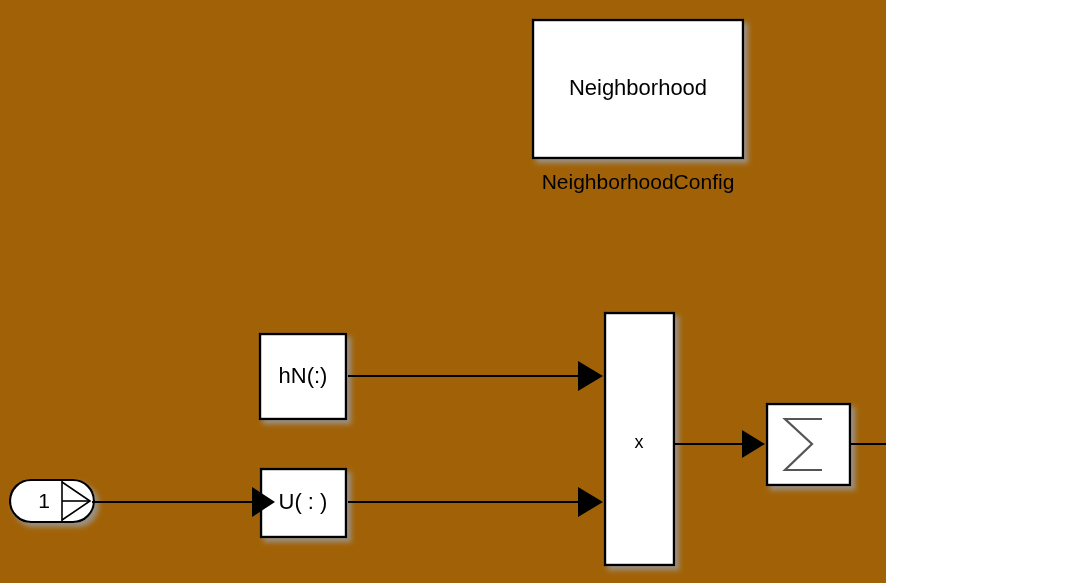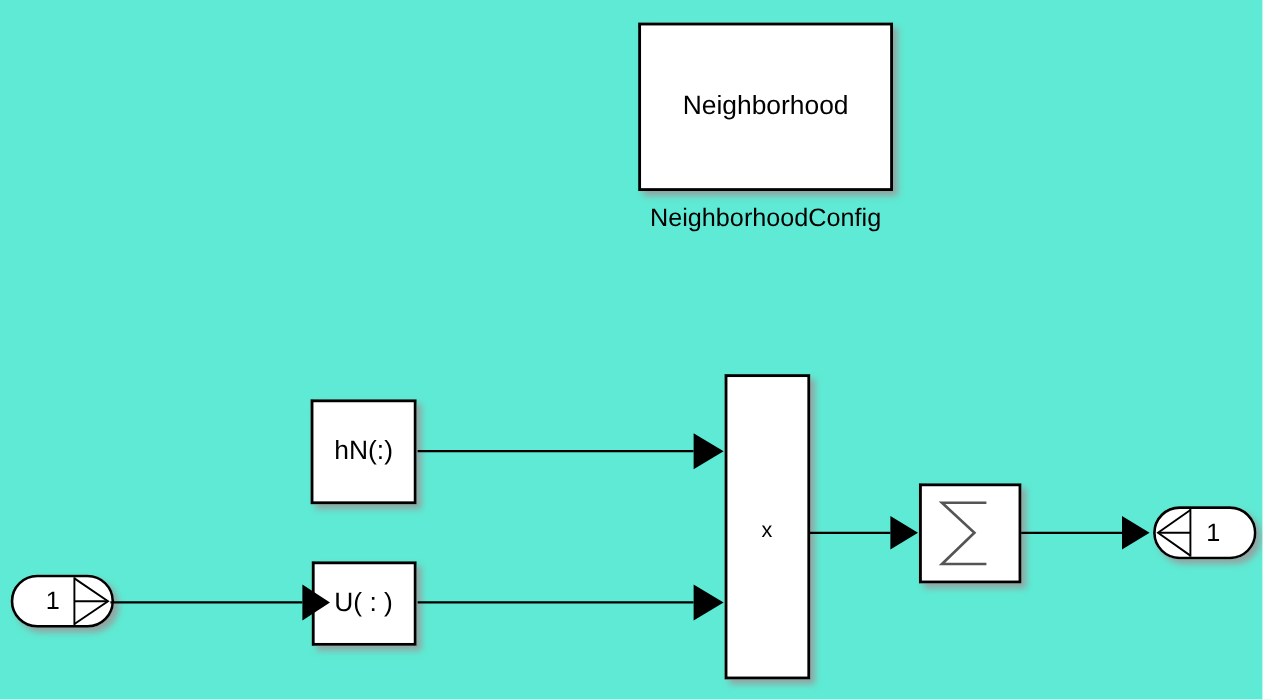--- a/index.html
+++ b/index.html
@@ -6,23 +6,23 @@
   html, body {
     margin: 0;
     padding: 0;
     background: #ffffff;
   }
   body {
     font-family: "Liberation Sans", sans-serif;
   }
   #canvas {
     position: relative;
-    width: 1052px;
+    width: 886px;
     height: 583px;
-    background: #5eead4;
+    background: #a16207;
     overflow: hidden;
   }
   #diagram-svg {
     position: absolute;
     top: 0;
     left: 0;
     width: 1066px;
     height: 583px;
     display: block;
   }

